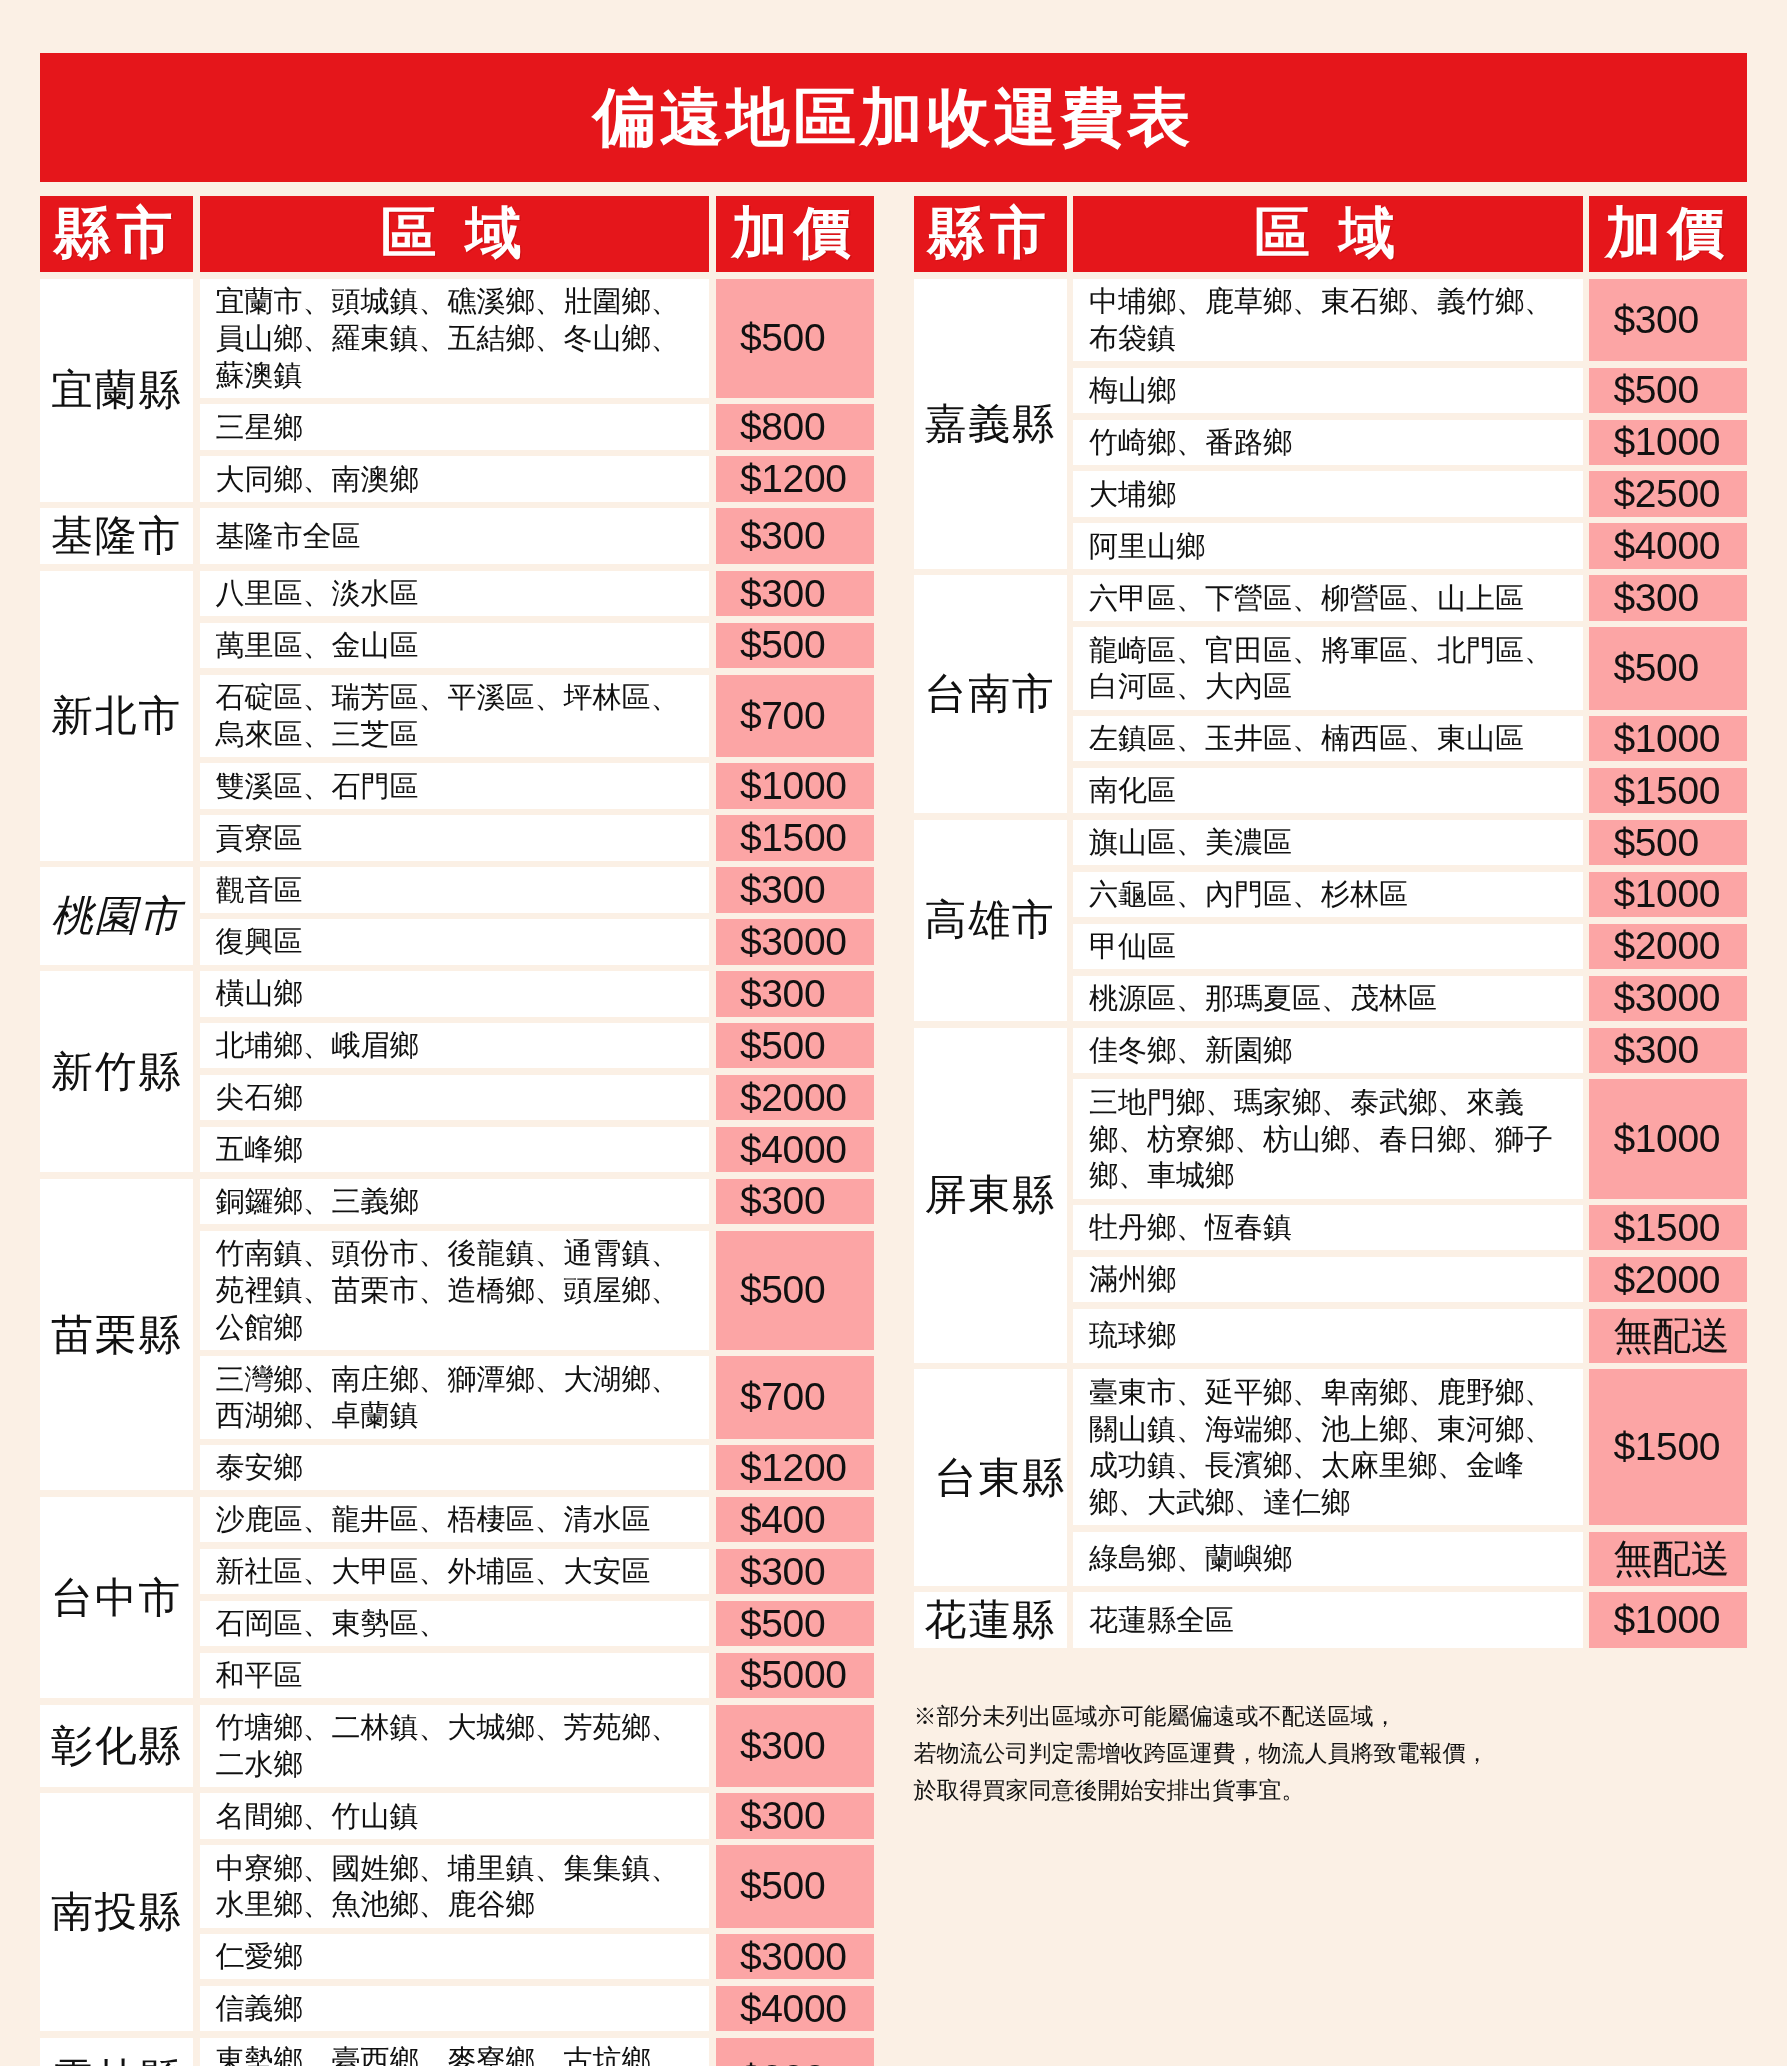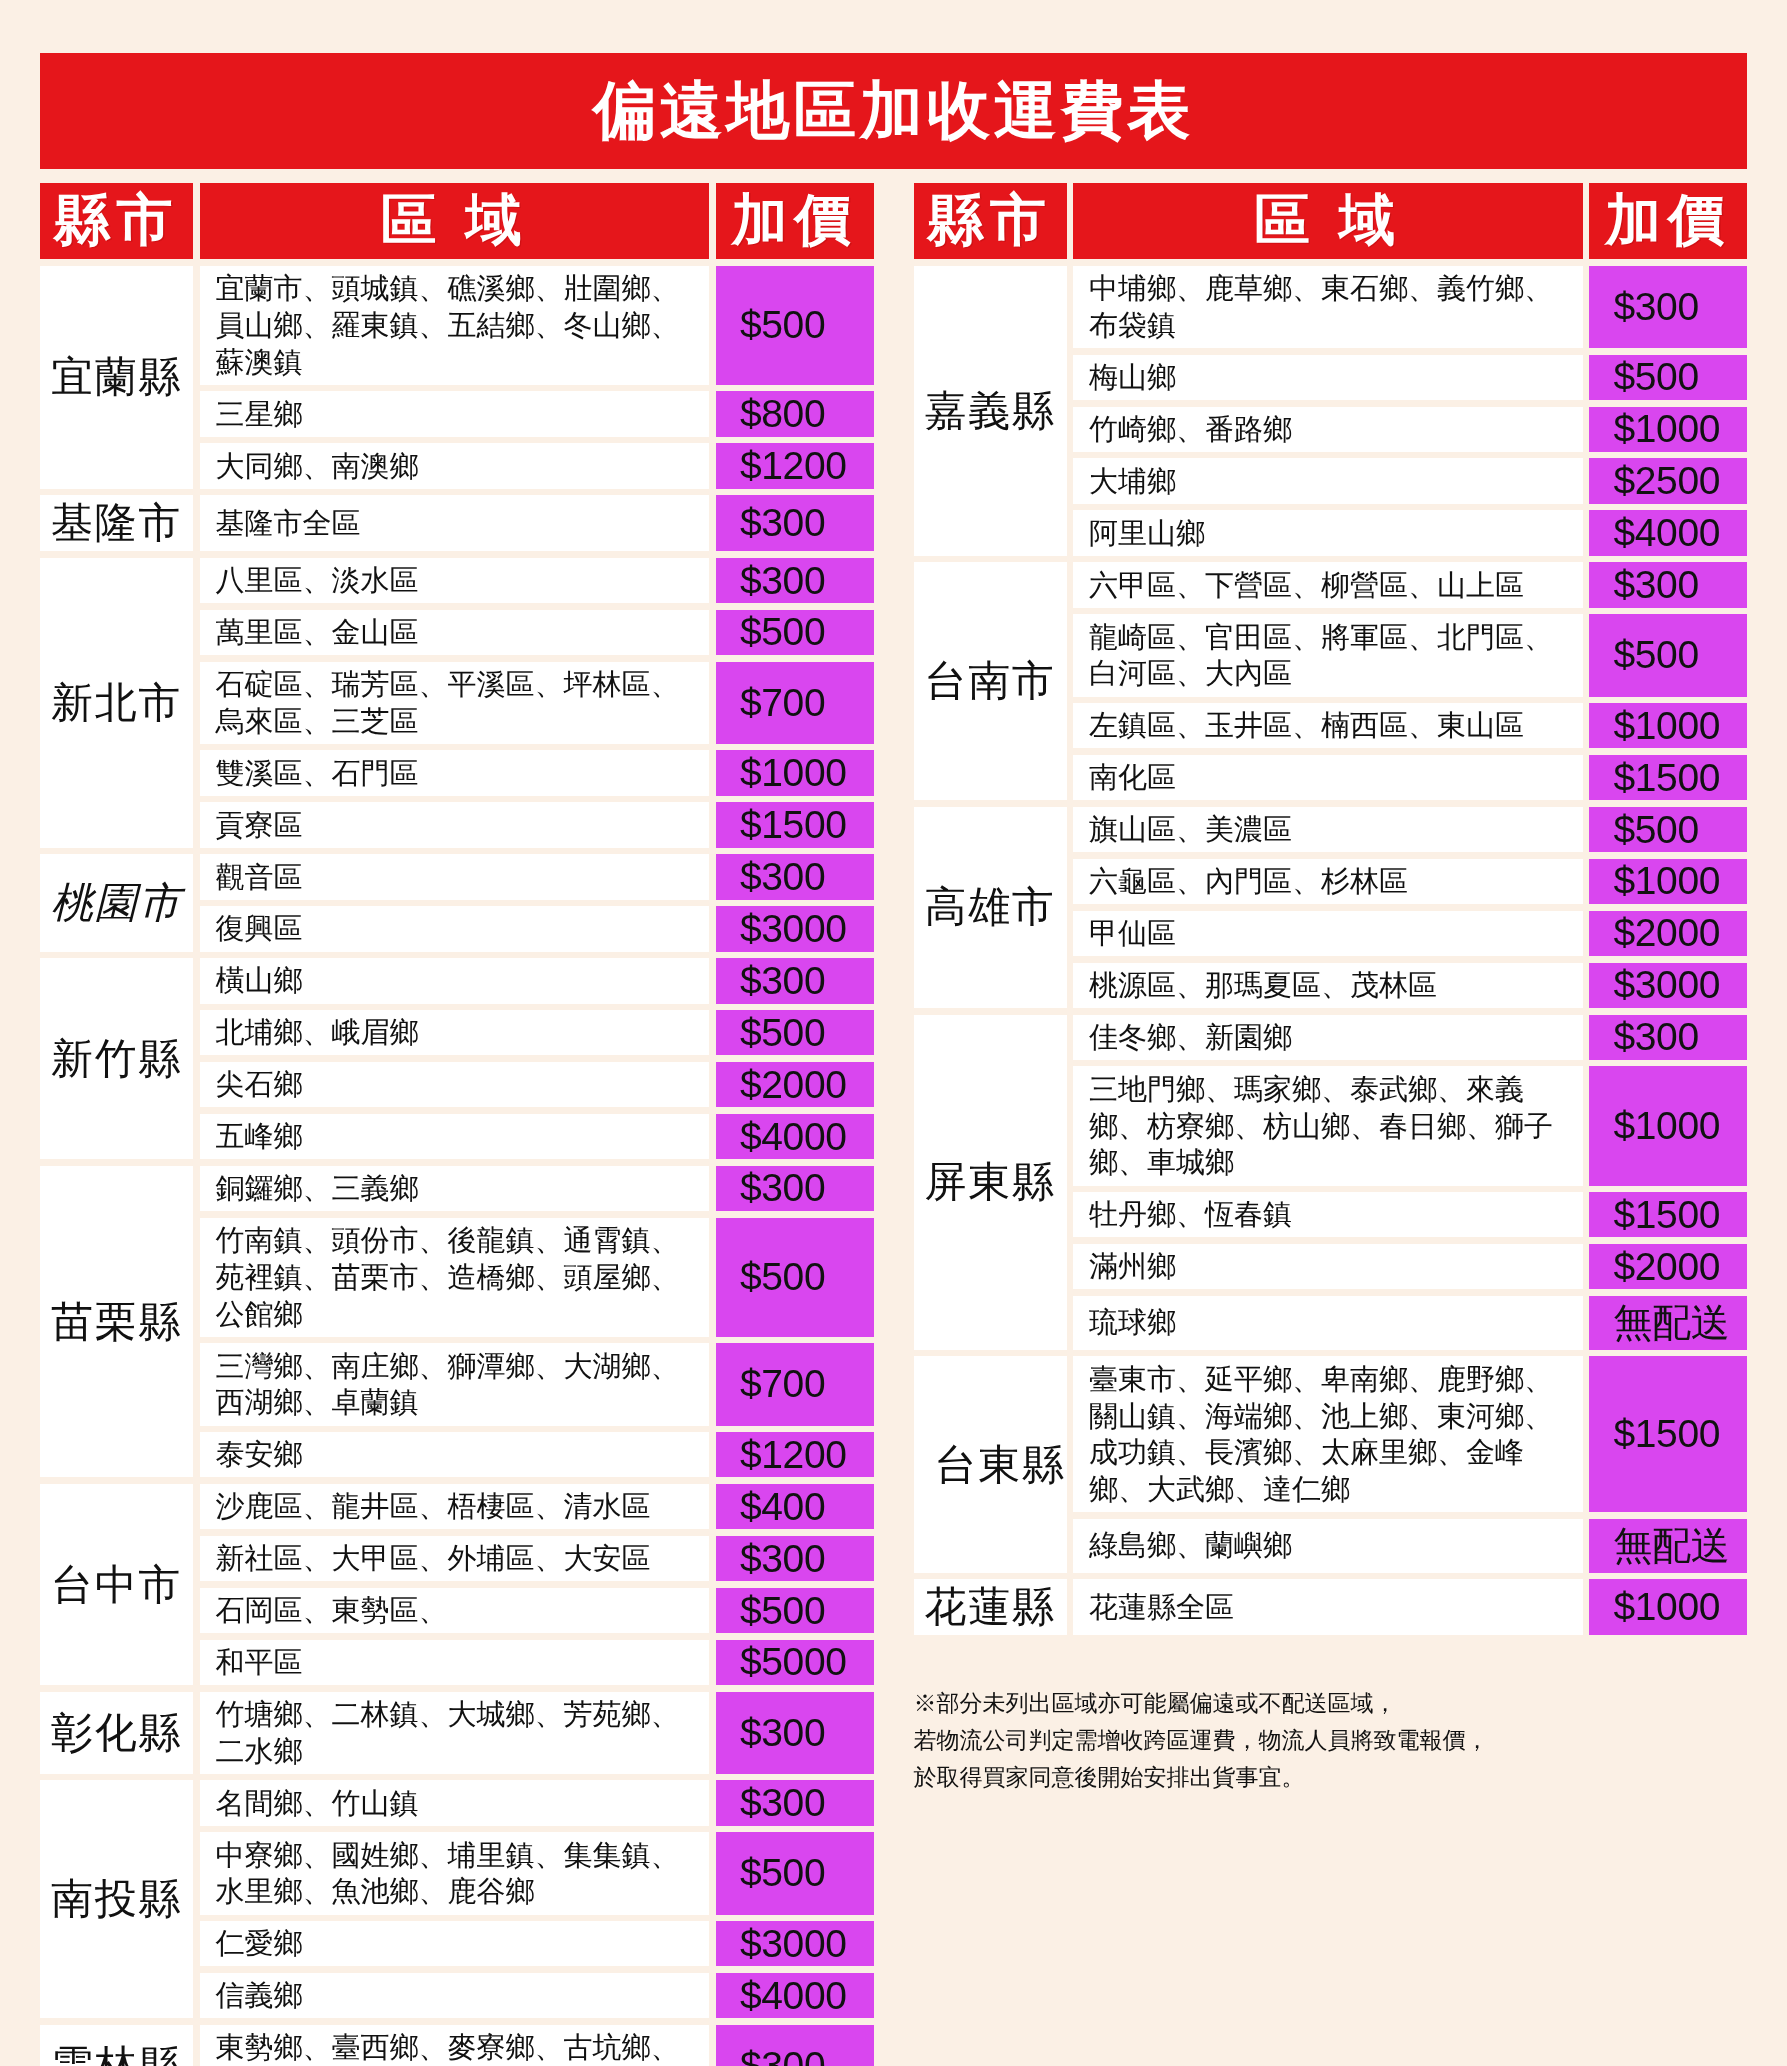--- a/index.html
+++ b/index.html
@@ -9,21 +9,21 @@
     background: #fbf0e5;
     font-family: "Liberation Sans", sans-serif;
     color: #111111;
   }
   .page {
     box-sizing: border-box;
     width: 1787px;
     padding: 53px 40px 43px 40px;
   }
   .title-bar {
-    height: 116px;
+    height: 129px;
     background: #e5161b;
     color: #ffffff;
     font-size: 63px;
     font-weight: bold;
     letter-spacing: 0.06em;
     display: flex;
     align-items: center;
     justify-content: center;
   }
   .tables {
@@ -64,21 +64,21 @@
     font-size: 29px;
     line-height: 1.27;
     padding: 4.3px 16px;
     display: flex;
     align-items: center;
     box-sizing: border-box;
     min-height: 45px;
     word-break: break-all;
   }
   .price {
-    background: #d946ef;
+    background: #fca5a5;
     font-size: 39px;
     letter-spacing: -0.01em;
     display: flex;
     align-items: center;
     padding-left: 24.5px;
     box-sizing: border-box;
     min-height: 45px;
     white-space: nowrap;
   }
   .footnote {

